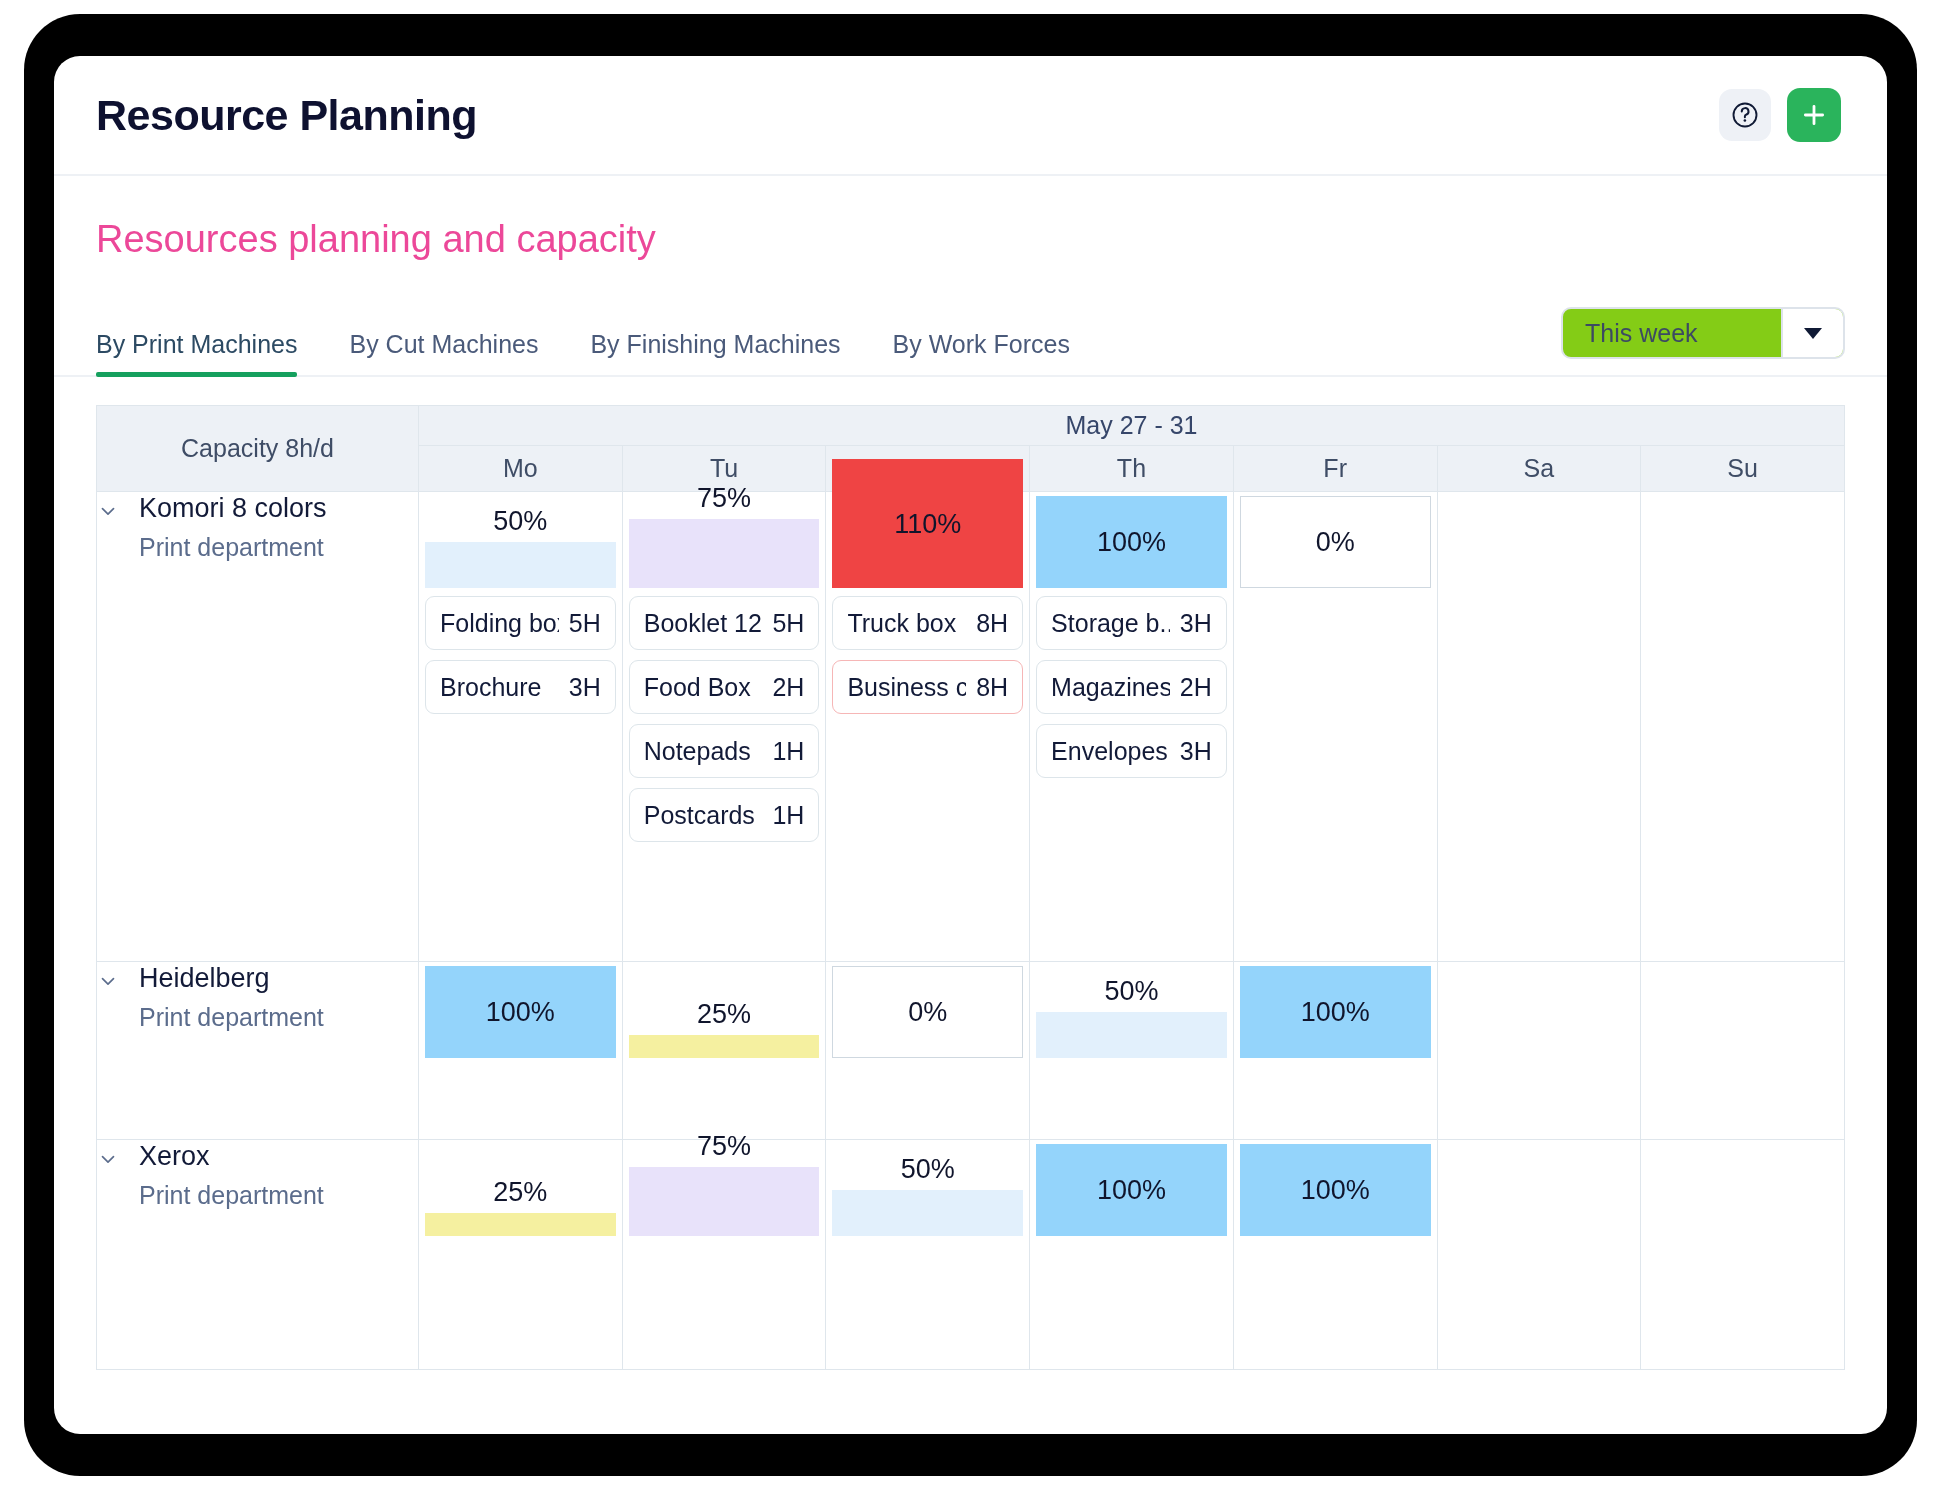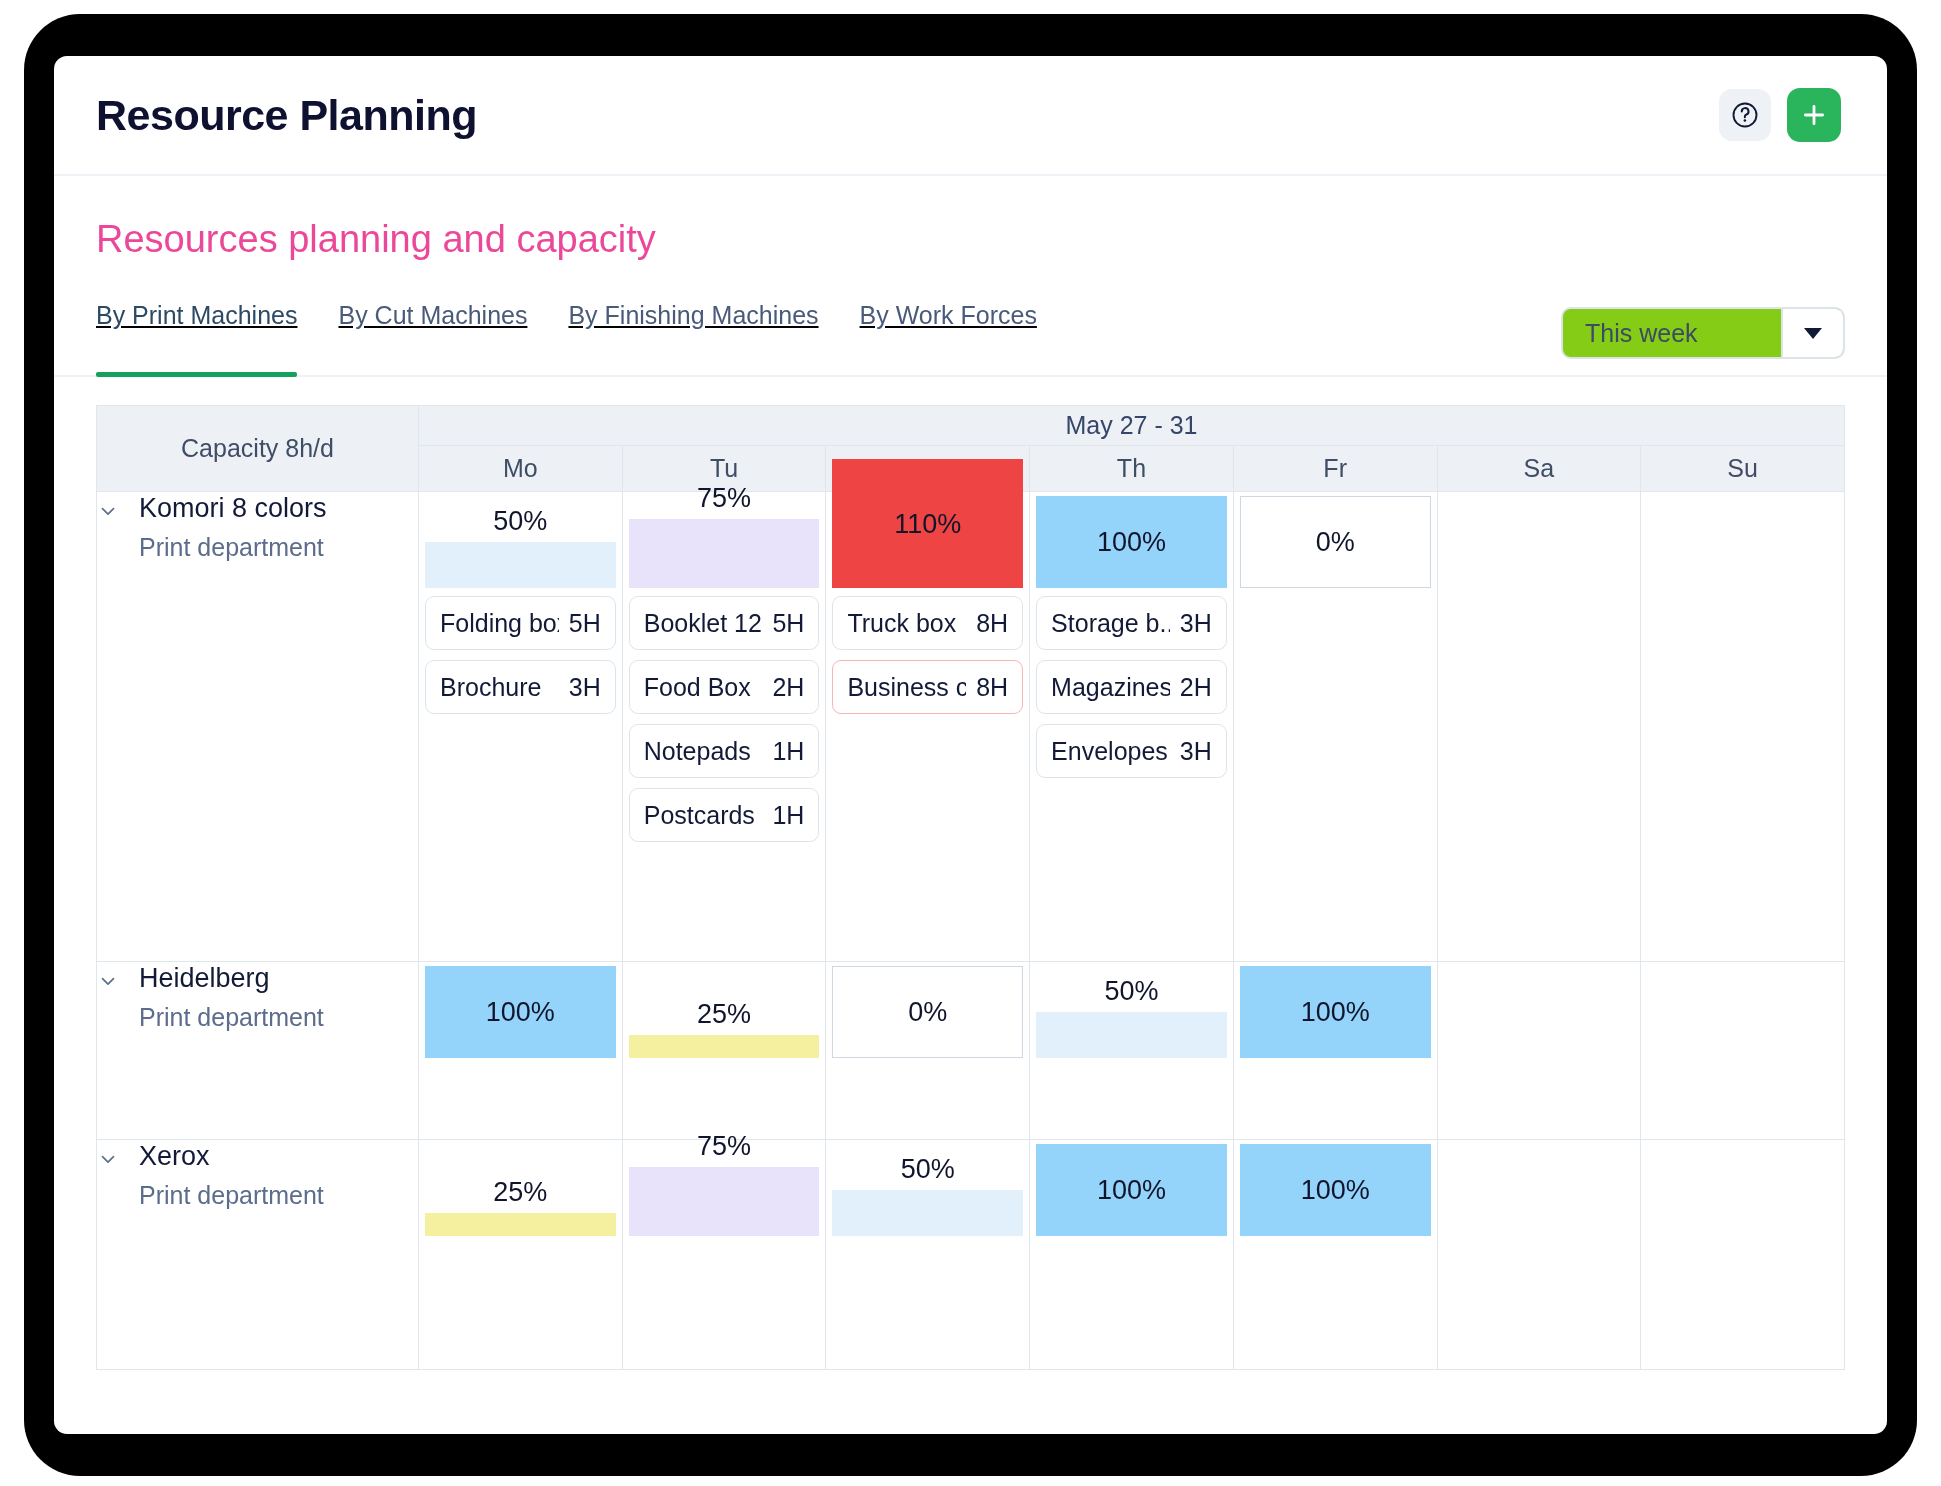--- a/index.html
+++ b/index.html
@@ -20,21 +20,21 @@
     width: 1893px;
     height: 1462px;
     background: #000000;
     border-radius: 56px;
     padding: 42px 30px;
   }
   .screen {
     width: 100%;
     height: 100%;
     background: #ffffff;
-    border-radius: 13px;
+    border-radius: 26px;
     overflow: hidden;
     position: relative;
   }
 
   
   .app-header {
     height: 120px;
     border-bottom: 2px solid #eef1f5;
     display: flex;
     align-items: center;
@@ -76,21 +76,21 @@
   
   .tabs-row {
     margin-top: 40px;
     border-bottom: 2px solid #eef1f5;
     display: flex;
     align-items: flex-end;
     justify-content: space-between;
     padding: 0 42px 0 42px;
     height: 76px;
   }
-  .tabs { display: flex; gap: 5px; height: 100%; text-decoration: underline; }
+  .tabs { display: flex; align-items: flex-end; gap: 16px; height: 100%; }
   .tab {
     font-size: 25px;
     color: #4a5a7a;
     padding: 0 18px 16px 18px;
     cursor: pointer;
     position: relative;
     white-space: nowrap;
   }
   .tab:first-child { padding-left: 0; }
   .tab.active { color: #2c4a63; }

